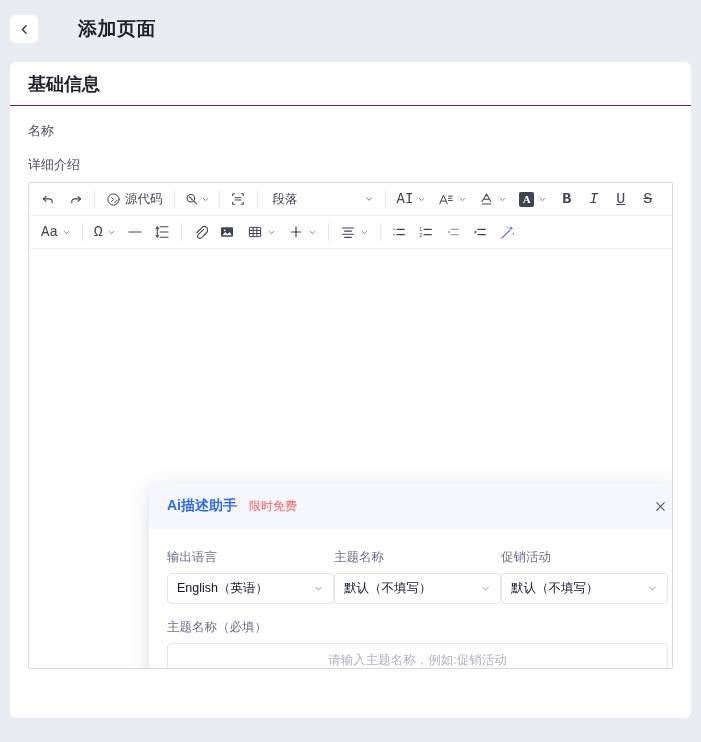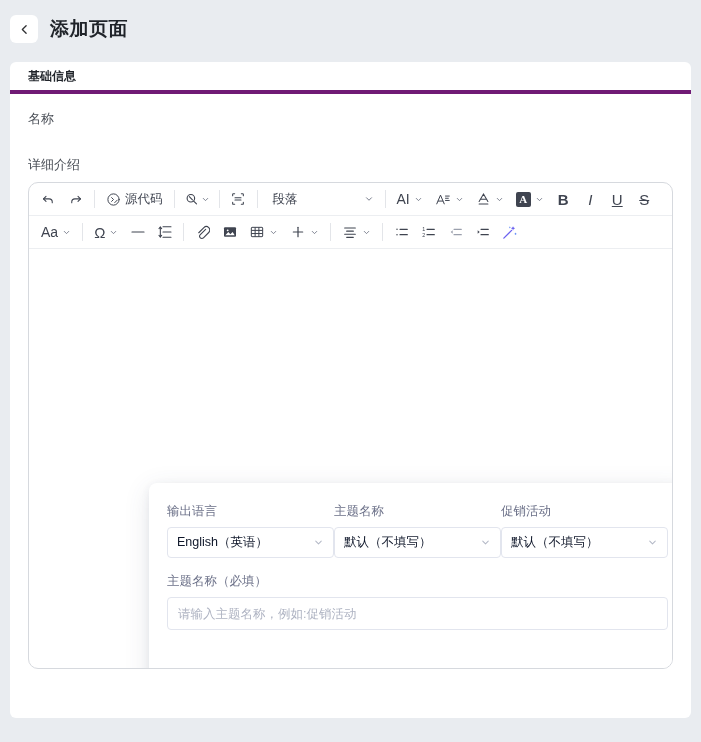--- a/index.html
+++ b/index.html
@@ -8,61 +8,61 @@
     width: 701px; height: 742px;
     background: #e9ecf0;
     font-family: "Liberation Sans", "DejaVu Sans", sans-serif;
     font-size: 13px;
     color: #303133;
     overflow: hidden;
     position: relative;
   }
 
   
-  .topbar { height: 58px; display:flex; align-items:center; padding-left: 10px; }
+  .topbar { height: 58px; display:flex; align-items:center; padding-left: 10px; gap: 28px; }
   .back-btn {
     width: 28px; height: 28px; border-radius: 6px; background:#fff;
     display:flex; align-items:center; justify-content:center;
     cursor:pointer; box-shadow: 0 0 0 0 rgba(0,0,0,0);
   }
   .back-btn svg { display:block; }
   .page-title {
     font-size: 19px; font-weight: 700; color:#1f2329; margin-left: 12px;
     letter-spacing: .5px;
   }
 
   
   .card {
     position: absolute; left: 10px; top: 62px; width: 681px; height: 656px;
     background:#fff; border-radius: 6px;
   }
   .card-head {
-    height: 32px; display:flex; align-items:center; padding-left: 18px;
-    border-bottom: 4px solid #701a75;
-    font-size: 12px; font-weight: 700; color:#1f2329;
+    height: 44px; display:flex; align-items:center; padding-left: 18px;
+    border-bottom: 1px solid #701a75;
+    font-size: 18px; font-weight: 700; color:#1f2329;
   }
   .card-body { padding: 16px 18px 0 18px; }
 
   .field-label { font-size: 13px; color:#4a4f57; margin-bottom: 8px; }
 
   .name-input-wrap {
     position: relative; height: 32px; border:1px solid #dcdfe6; border-radius: 4px;
     display:flex; align-items:center; padding: 0 10px; background:#fff;
   }
   .name-input {
     border:0; outline:0; flex:1; font-size: 13px; color:#5c6270;
     font-family: inherit; background:transparent; padding:0;
   }
   .counter { font-size: 11px; color:#9aa0ab; margin-left: 8px; white-space:nowrap; }
 
-  .sub-label { margin-top: 28px; }
+  .sub-label { margin-top: 16px; }
 
   
   .editor {
-    margin-top: 8px; border:1px solid #d6d9de; border-radius: 10px;
+    margin-top: 8px; border:1px solid #d6d9de; border-radius: 2px;
     height: 487px; background:#fff; position:relative; overflow:hidden;
   }
   .tb-row {
     display:flex; align-items:center; height: 33px; padding: 0 6px;
     border-bottom: 1px solid #eceef1;
   }
   .tb-row:nth-child(2) { border-bottom: 1px solid #eceef1; }
   .tb-item {
     height: 25px; min-width: 25px; display:flex; align-items:center;
     justify-content:center; gap:2px; padding: 0 3px; margin: 0 1px;
@@ -71,21 +71,21 @@
   .tb-item.labeled { padding: 0 5px; gap: 4px; }
   .tb-sep { width:1px; height:18px; background:#e3e5e9; margin: 0 5px; }
   .tb-text { font-size: 12.5px; color:#3f4450; }
   .caret { display:inline-block; }
   .para-select {
     flex: 0 0 auto; width: 115px; height: 25px; display:flex; align-items:center;
     justify-content:space-between; padding: 0 6px 0 8px; border-radius:3px;
     cursor:pointer; color:#3f4450; font-size:12.5px; margin-left: 2px;
   }
   .glyph { font-size: 14px; line-height: 1; }
-  .glyph-serif { font-family: Liberation Sans, sans-serif; }
+  .glyph-serif { font-family: Liberation Mono, monospace; }
   .hl-box {
     background:#3f4450; color:#fff; width:15px; height:15px; border-radius:2px;
     display:inline-flex; align-items:center; justify-content:center;
     font-size:11px; font-weight:700; font-family:"Liberation Serif", serif;
   }
 
   
   .ai-dialog {
     position:absolute; left: 120px; top: 300px; width: 537px; height: 332px;
     background:#fff; border-radius: 8px;
@@ -111,21 +111,21 @@
   .sel-box {
     height: 31px; border:1px solid #e2e5ee; border-radius: 4px;
     display:flex; align-items:center; padding: 0 9px; cursor:pointer;
     background:#fff;
   }
   .sel-val { font-size: 12.5px; color:#0f172a; flex:1; white-space:nowrap; overflow:hidden; }
   .ai-field { margin-top: 15px; }
   .ai-input {
     width:100%; height: 33px; border:1px solid #e2e5ee; border-radius: 4px;
     padding: 0 10px; font-size: 12.5px; font-family: inherit; color:#545a6e;
-    outline:none; background:#fff;
+    outline:none; background:#fff;text-align:center;
   }
   .ai-input::placeholder { color:#aeb3c2; }
 </style>
 </head>
 <body>
 
 <div class="topbar">
   <div class="back-btn">
     <span>
       <svg width="13" height="13" viewBox="0 0 24 24" fill="none" stroke="#303133" stroke-width="2.4" stroke-linecap="round" stroke-linejoin="round">
@@ -391,20 +391,30 @@
             <line x1="4" y1="20" x2="15" y2="9"></line>
             <path d="M17 3l.9 2.1L20 6l-2.1.9L17 9l-.9-2.1L14 6l2.1-.9z" fill="#6c63f0" stroke="none"></path>
             <path d="M20.5 12l.6 1.4 1.4.6-1.4.6-.6 1.4-.6-1.4-1.4-.6 1.4-.6z" fill="#4f7df6" stroke="none"></path>
             <path d="M12.5 3l.5 1.1 1.1.5-1.1.5-.5 1.1-.5-1.1L11 4.6l1.1-.5z" fill="#4f7df6" stroke="none"></path>
           </svg>
         </div>
       </div>
 
       <div class="ai-dialog">
 
+        <div class="ai-head">
+          <span class="ai-title">Ai描述助手</span>
+          <span class="ai-badge">限时免费</span>
+          <span class="ai-close">
+            <svg width="13" height="13" viewBox="0 0 24 24" stroke="#4c525e" stroke-width="2" stroke-linecap="round">
+              <line x1="5" y1="5" x2="19" y2="19"></line>
+                <line x1="19" y1="5" x2="5" y2="19"></line>
+            </svg>
+          </span>
+        </div>
 
         <div class="ai-body">
 
           <div class="sel-row">
 
             <div class="sel-col">
               <div class="ai-label">输出语言</div>
               <div class="sel-box">
                 <span class="sel-val">English（英语）</span>
                 <svg width="11" height="11" viewBox="0 0 24 24" fill="none" stroke="#b3b8c6" stroke-width="2.2" stroke-linecap="round" stroke-linejoin="round">

